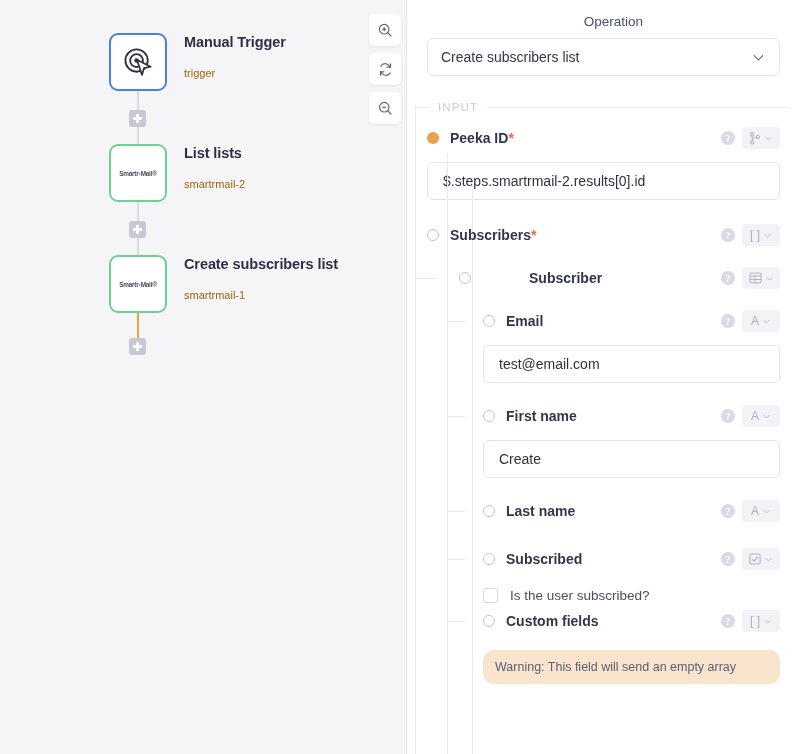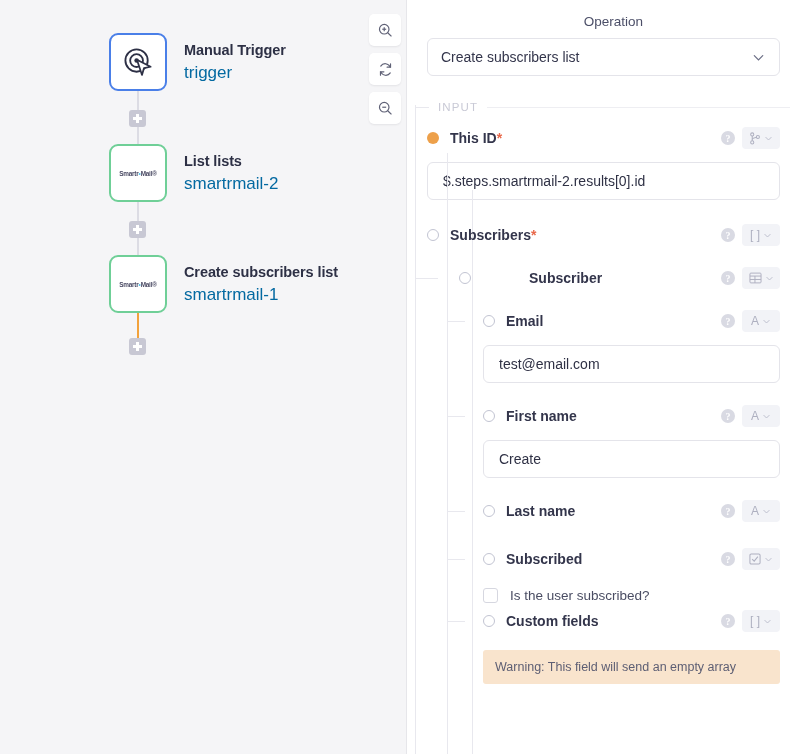--- a/index.html
+++ b/index.html
@@ -46,21 +46,21 @@
   .zoom-btn svg { display: block; }
 
   
   .flow {
     position: absolute;
     left: 0; top: 0;
   }
   .node-row {
     position: absolute;
     display: flex;
-    align-items: center;
+    align-items: flex-start;
   }
   .node-box {
     width: 58px; height: 58px;
     background: #fff;
     border-radius: 9px;
     display: flex; align-items: center; justify-content: center;
     position: relative;
     z-index: 3;
   }
   .node-box.trigger { border: 2px solid #4a7fe8; }
@@ -69,23 +69,23 @@
   .node-meta { margin-left: 17px; }
   .node-title {
     font-size: 14.5px;
     font-weight: bold;
     color: #2d3045;
     line-height: 1.25;
     letter-spacing: -0.1px;
     white-space: nowrap;
   }
   .node-sub {
-    font-size: 17px;
-    color: #0369a1;
-    margin-top: 4px;
+    font-size: 11px;
+    color: #a16207;
+    margin-top: 16px;
     white-space: nowrap;
   }
 
   .connector {
     position: absolute;
     width: 2px;
     background: #dcdce4;
     left: 137px;
     z-index: 1;
   }
@@ -268,21 +268,21 @@
   .checkbox-label {
     font-size: 13.5px;
     color: #4a4d63;
     margin-left: 12px;
   }
 
   .warning-box {
     margin-top: 14px;
     margin-right: 20px;
     background: #f9e4cd;
-    border-radius: 3px;
+    border-radius: 11px;
     padding: 10px 12px;
     font-size: 12.5px;
     color: #5d5e73;
   }
 
   
   .guide {
     position: absolute;
     background: #e8e8ee;
     width: 1px;
@@ -399,21 +399,21 @@
     </div>
 
     <div class="tree">
 
       <div class="guide" style="left:8px; top:-18px; height:680px;"></div>
       <div class="guide" style="left:40px; top:30px; height:650px;"></div>
       <div class="guide" style="left:65px; top:67px; height:613px;"></div>
 
       <div class="row indent1">
         <div class="bullet filled"></div>
-        <div class="row-label"><span>This ID</span><span class="req">*</span></div>
+        <div class="row-label"><span>Peeka ID</span><span class="req">*</span></div>
         <div class="row-right">
           <div class="help-icon">?</div>
           <div class="type-chip">
             <span class="glyph">
               <svg width="12" height="13" viewBox="0 0 13 14" fill="none" stroke="#aeb0c0" stroke-width="1.1">
                 <circle cx="3.5" cy="2.6" r="1.7"></circle>
                   <circle cx="3.5" cy="11.2" r="1.7"></circle>
                   <circle cx="9.6" cy="5.4" r="1.7"></circle>
                 <path d="M3.5 4.3 v5.2"></path>
                   <path d="M3.5 8 C3.5 5.9 7.9 6.6 8.6 5.4"></path>

